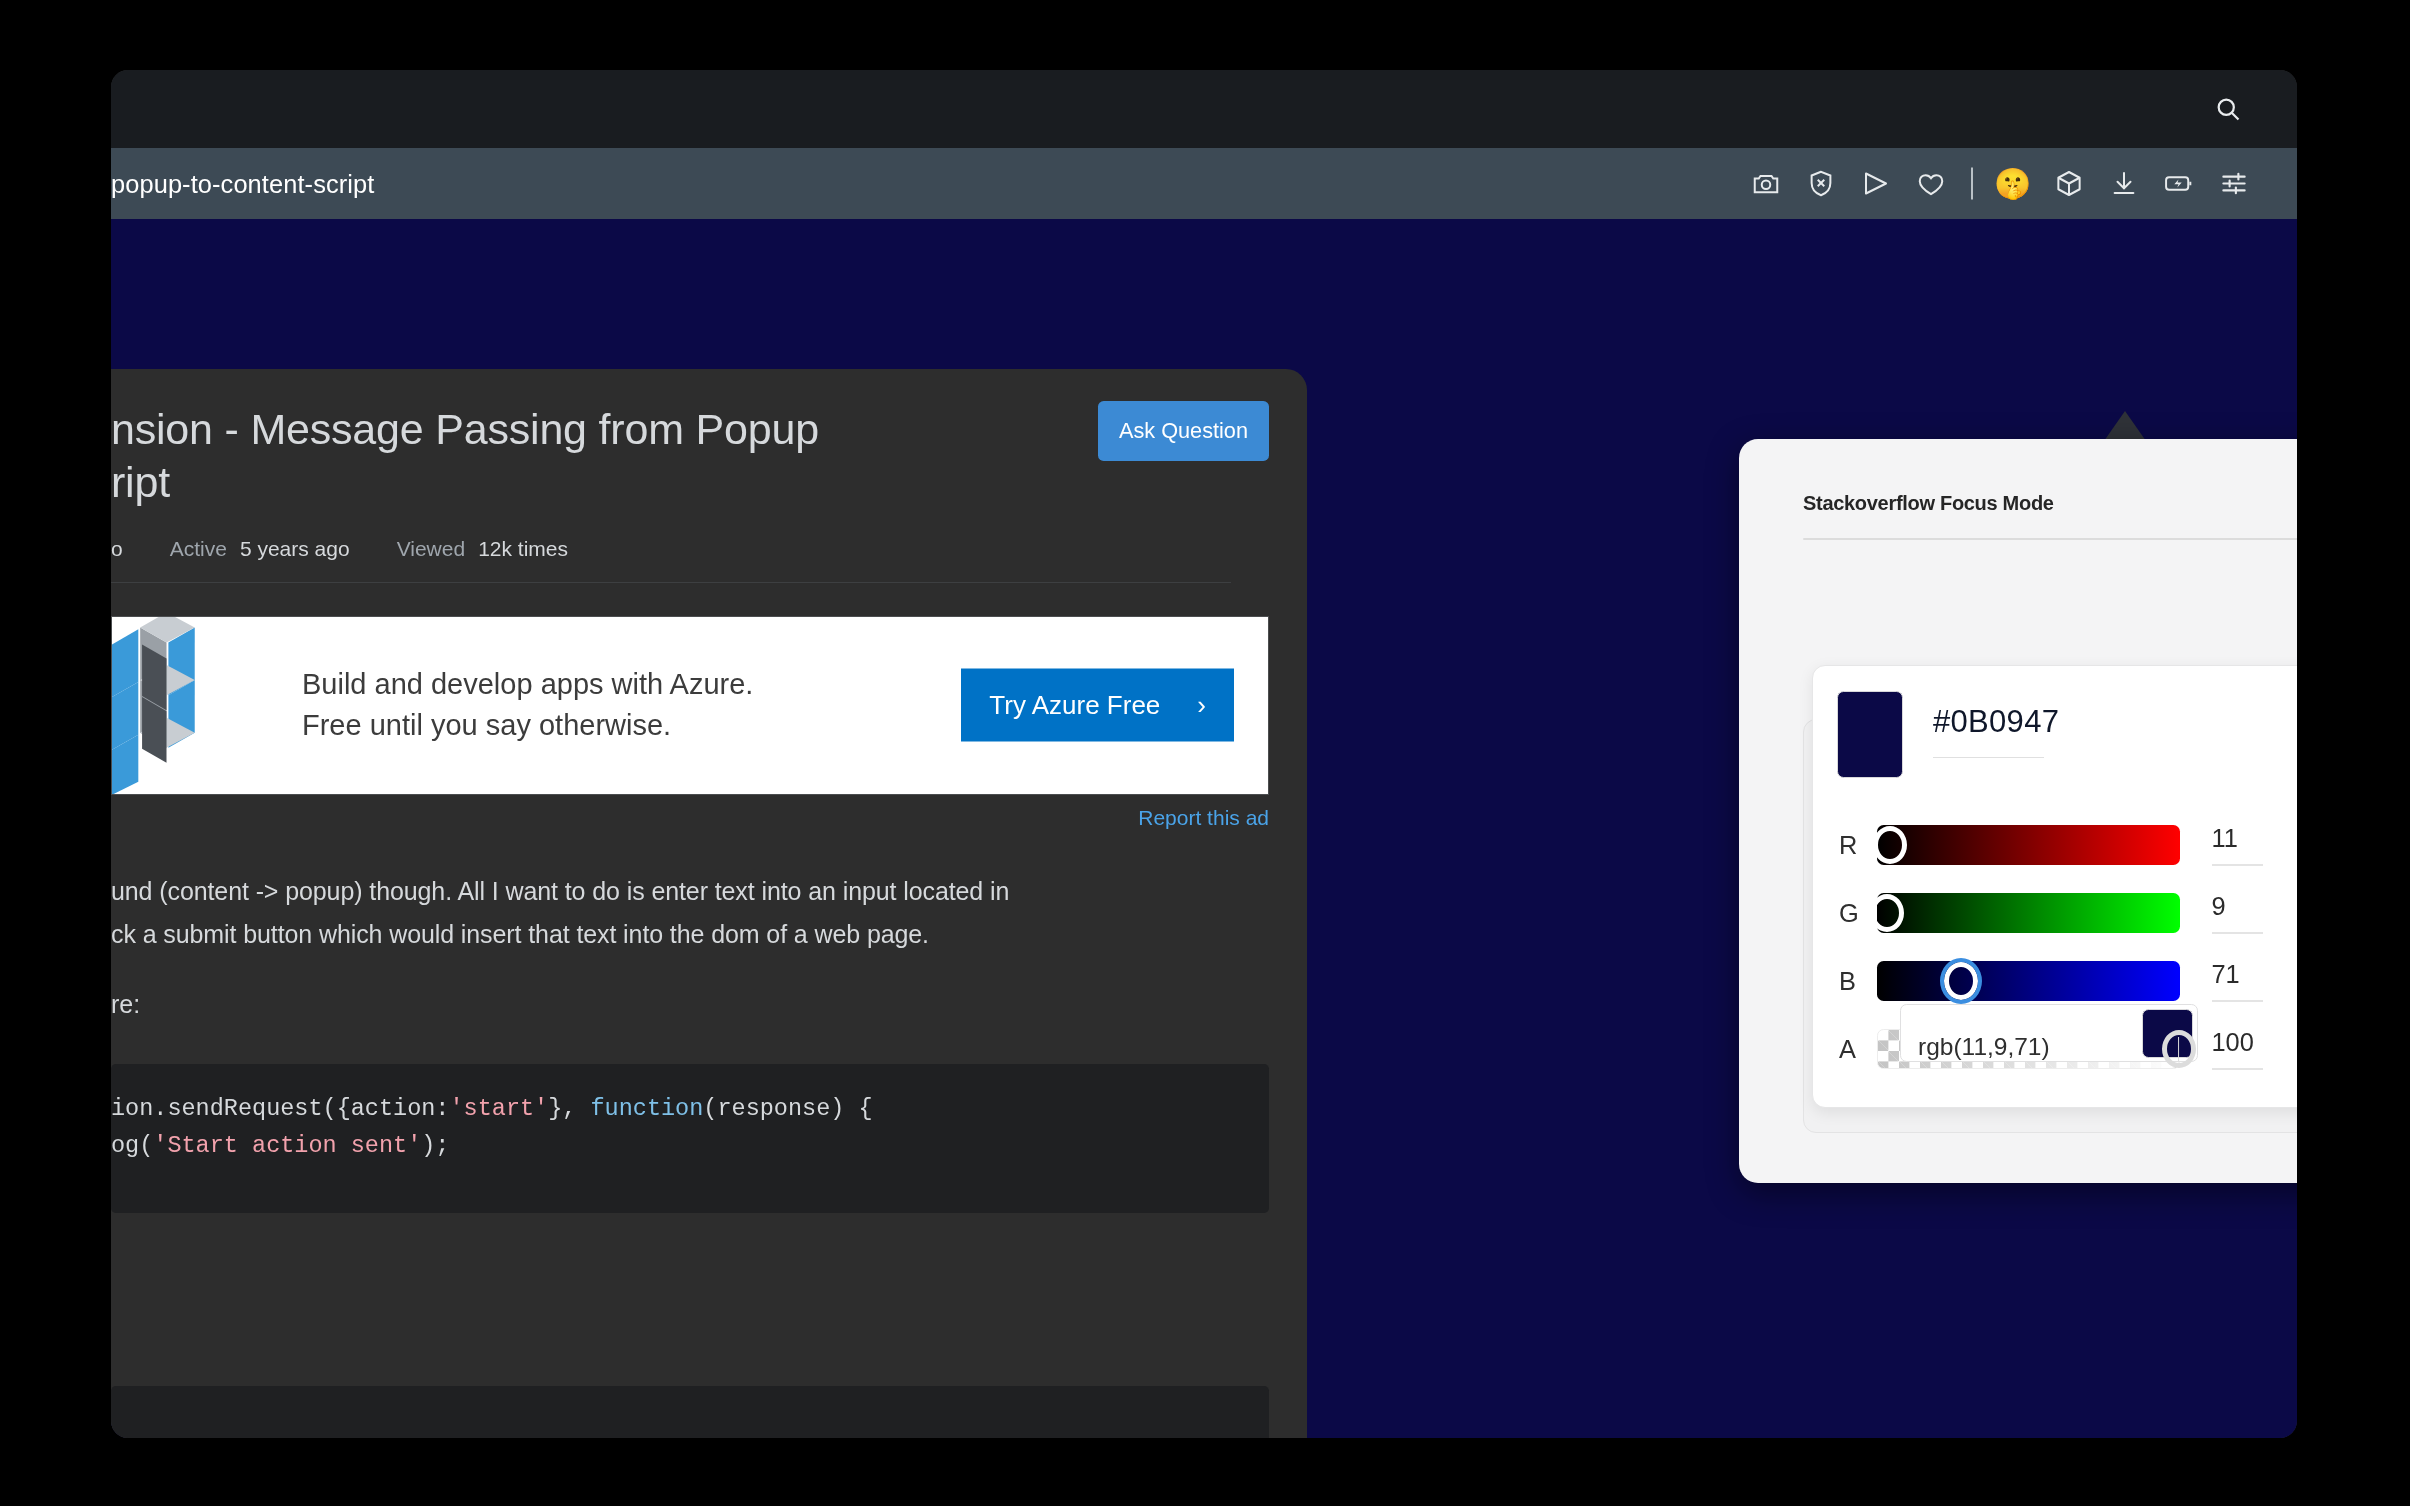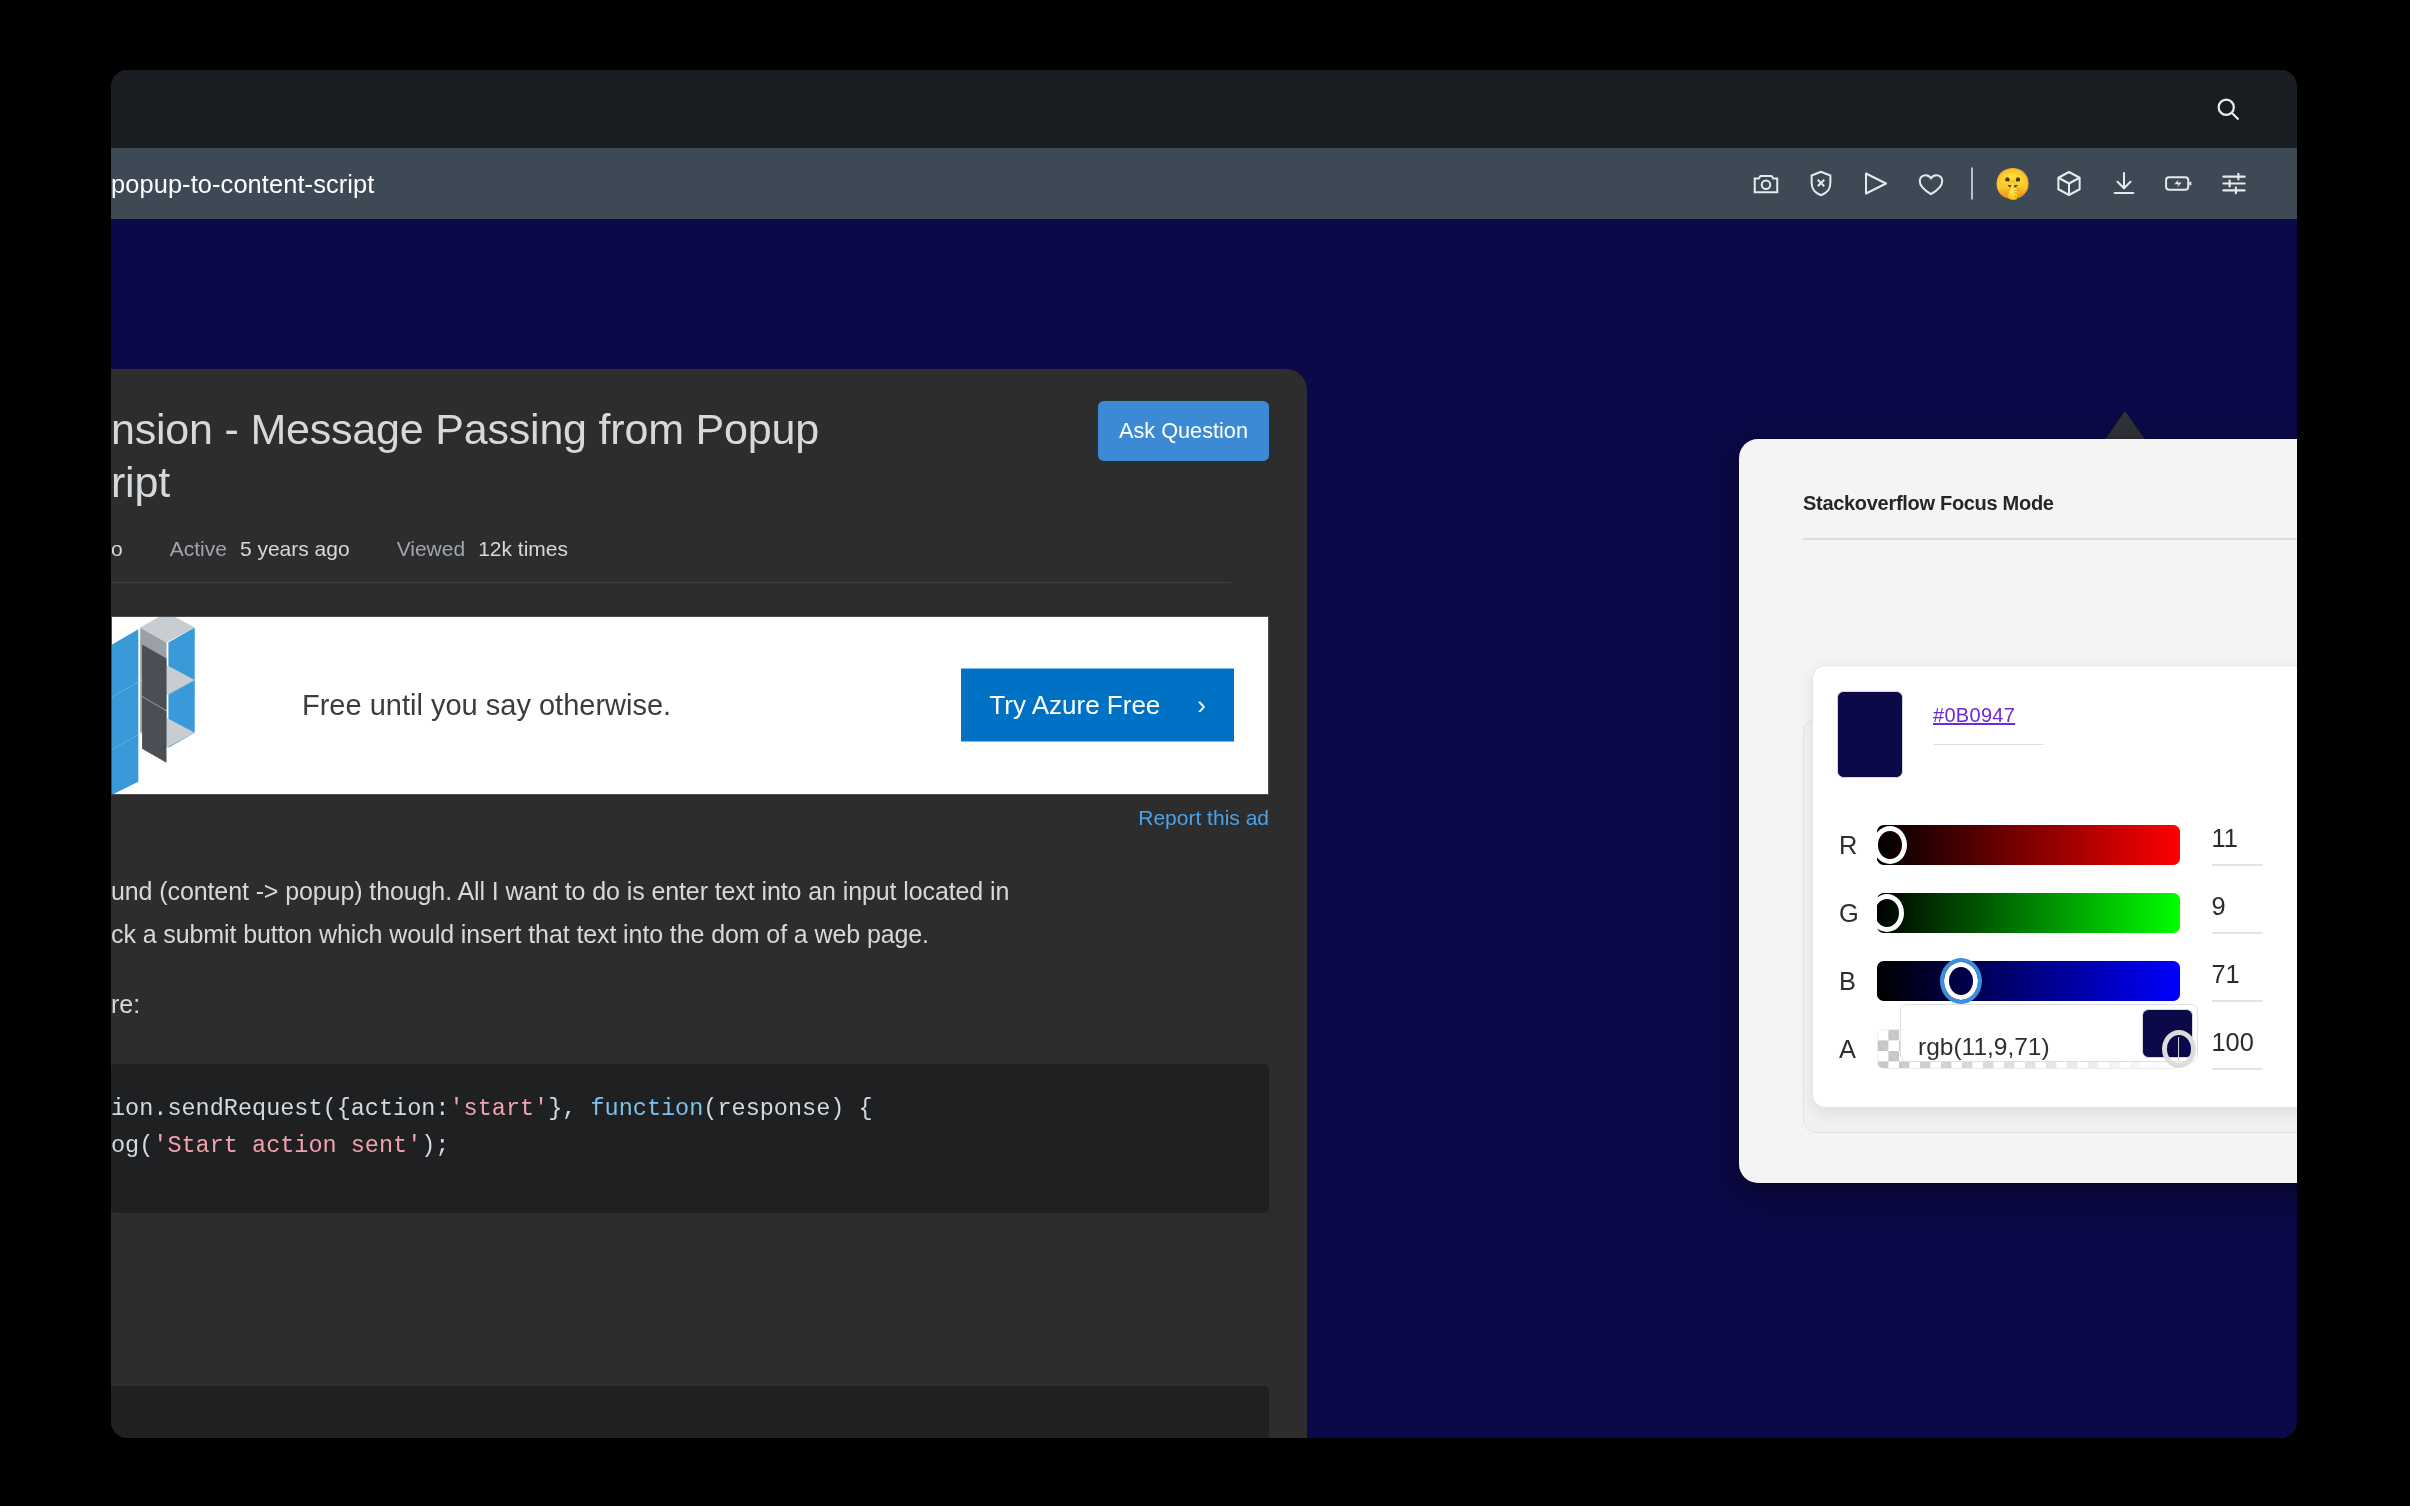--- a/index.html
+++ b/index.html
@@ -237,21 +237,21 @@
   #swatch-row {
     position: absolute; left: 24.5px; top: 24.5px;
     display: flex; align-items: flex-start; gap: 30px;
   }
   #swatch-preview {
     width: 66px; height: 87px;
     border-radius: 6.6px;
     border: 0.9px solid #d8d8da;
   }
   #hex-field { padding-top: 13px; }
-  #hex-value { font-size: 20px; color: #6d28d9; letter-spacing: 0.3px; text-decoration: underline; }
+  #hex-value { font-size: 31px; color: #0f172a; letter-spacing: 0.3px; }
   #hex-underline {
     margin-top: 17px; width: 111px; height: 1.9px; background: #e0e0e0;
   }
 
   #sliders { position: absolute; left: 21px; top: 145px; right: 19px; }
   .slider-row {
     display: flex; align-items: center;
     height: 68px;
   }
   .ch-label {
@@ -458,20 +458,21 @@
                   <polygon points="60,84 88,68 88,124 60,140" fill="#3a9ad9"></polygon>
                   <polygon points="30,12 58,28 88,12 58,-4" fill="#c8cdd2"></polygon>
                   <polygon points="30,68 58,84 88,68 58,52" fill="#c8cdd2"></polygon>
                   <polygon points="30,124 58,140 88,124 58,108" fill="#c8cdd2"></polygon>
                   <polygon points="32,30 58,45 58,100 32,85" fill="#4a4f55"></polygon>
                   <polygon points="32,86 58,101 58,156 32,141" fill="#4a4f55"></polygon>
                 </g>
               </svg>
             </div>
             <div id="ad-copy">
+              <div>Build and develop apps with Azure.</div>
               <div>Free until you say otherwise.</div>
             </div>
             <div id="try-azure-btn">
               <span>Try Azure Free</span>
               <span>›</span>
             </div>
           </div>
           <div id="report-ad">Report this ad</div>
         </div>
 

